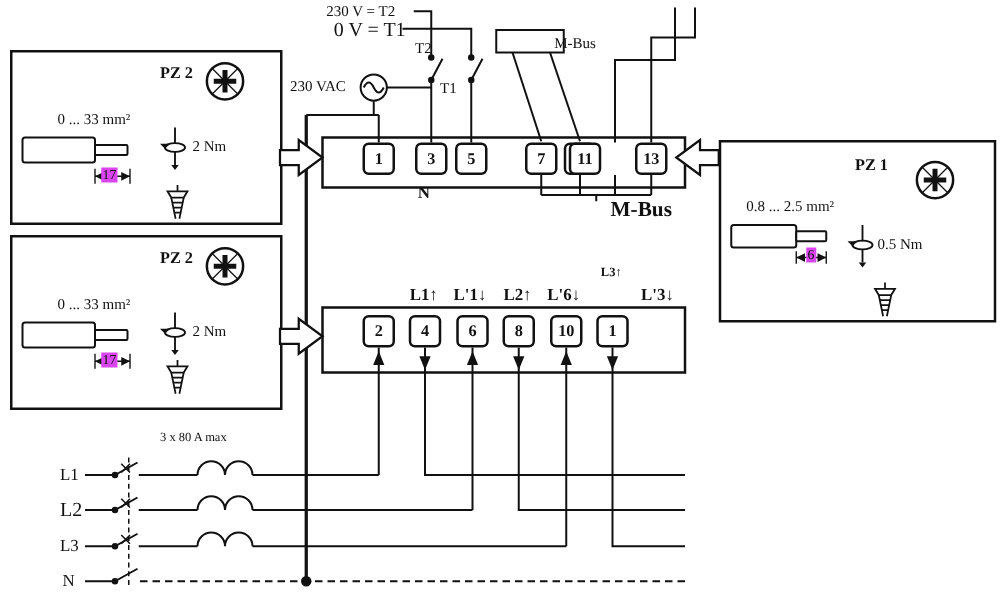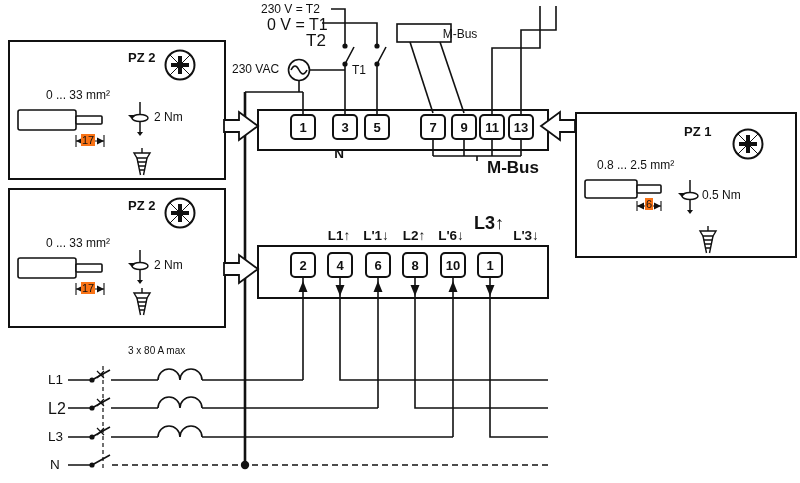--- a/index.html
+++ b/index.html
@@ -1,23 +1,23 @@
 <!DOCTYPE html>
 <html><head>
 <meta charset="utf-8">
 <style>
   html,body{margin:0;padding:0;background:#fff;}
   #stage{position:relative;width:800px;height:483px;background:#fff;overflow:hidden;
-         font-family:Liberation Sans, sans-serif;color:#111;}
+         font-family:Liberation Serif, serif;color:#111;}
   .inset{position:absolute;border:2px solid #111;background:transparent;z-index:1;}
   svg.wires{position:absolute;left:0;top:0;z-index:2;}
   .txt{position:absolute;white-space:nowrap;color:#111;z-index:3;}
   .c{text-align:center;margin-left:36px;}
   .b{font-weight:bold;}
-  .dim{background:#f97316;padding:0 1px;font-size:11px;z-index:3;}
+  .dim{background:#d946ef;padding:0 1px;font-size:11px;z-index:3;}
   .terminal{position:absolute;width:22px;height:22px;border:2px solid #111;border-radius:5px;
             background:#fff;display:flex;align-items:center;justify-content:center;
             font-weight:bold;font-size:13px;z-index:3;}
 </style>
 </head>
 <body>
 
 <div id="stage">
 
   <div class="inset" style="left:8px;top:40px;width:214px;height:136px;"></div>
@@ -170,41 +170,41 @@
         <polygon points="637,206 644,202.5 644,209.5" fill="#111" stroke="none"></polygon>
         <polygon points="661,206 654,202.5 654,209.5" fill="#111" stroke="none"></polygon>
         <use href="#screwdriver" x="690" y="196"></use>
         <use href="#screwicon" x="708" y="236"></use>
       </g>
     </g>
   </svg>
 
   <div class="txt" style="left:261px;top:2px;font-size:12px;">230 V = T2</div>
   <div class="txt" style="left:267px;top:16px;font-size:16px;">0 V = T1</div>
-  <div class="txt" style="left:306px;top:31px;font-size:17px;">T2</div>
+  <div class="txt" style="left:332px;top:31px;font-size:12px;">T2</div>
   <div class="txt" style="left:352px;top:31px;font-size:12px;margin-top:32px;">T1</div>
   <div class="txt" style="left:232px;top:62px;font-size:12px;">230 VAC</div>
   <div class="txt c" style="left:397px;top:27px;width:54px;font-size:12px;">M-Bus</div>
 
   <div class="terminal" style="left:290px;top:114px;">1</div>
   <div class="terminal" style="left:332px;top:114px;">3</div>
   <div class="terminal" style="left:364px;top:114px;">5</div>
   <div class="terminal" style="left:420px;top:114px;">7</div>
   <div class="terminal" style="left:451px;top:114px;">9</div>
-  <div class="terminal" style="left:479px;top:114px;">11</div>
+  <div class="terminal" style="left:455px;top:114px;">11</div>
   <div class="terminal" style="left:508px;top:114px;">13</div>
 
   <div class="txt b c" style="left:292px;top:146px;width:22px;font-size:13.5px;">N</div>
   <div class="txt b c" style="left:432px;top:158px;width:90px;font-size:17px;">M-Bus</div>
 
   <div class="txt b c" style="left:281px;top:228px;width:44px;font-size:13.5px;">L1↑</div>
   <div class="txt b c" style="left:318px;top:228px;width:44px;font-size:13.5px;">L'1↓</div>
   <div class="txt b c" style="left:356px;top:228px;width:44px;font-size:13.5px;">L2↑</div>
   <div class="txt b c" style="left:393px;top:228px;width:44px;font-size:13.5px;">L'6↓</div>
-  <div class="txt b c" style="left:431px;top:213px;width:44px;font-size:18px;">L3↑</div>
+  <div class="txt b c" style="left:431px;top:213px;width:44px;font-size:10px;">L3↑</div>
   <div class="txt b c" style="left:468px;top:228px;width:44px;font-size:13.5px;">L'3↓</div>
 
   <div class="terminal" style="left:290px;top:252px;">2</div>
   <div class="terminal" style="left:327px;top:252px;">4</div>
   <div class="terminal" style="left:365px;top:252px;">6</div>
   <div class="terminal" style="left:402px;top:252px;">8</div>
   <div class="terminal" style="left:440px;top:252px;">10</div>
   <div class="terminal" style="left:477px;top:252px;">1</div>
 
   <div class="txt b" style="left:128px;top:50px;font-size:13px;">PZ 2</div>

